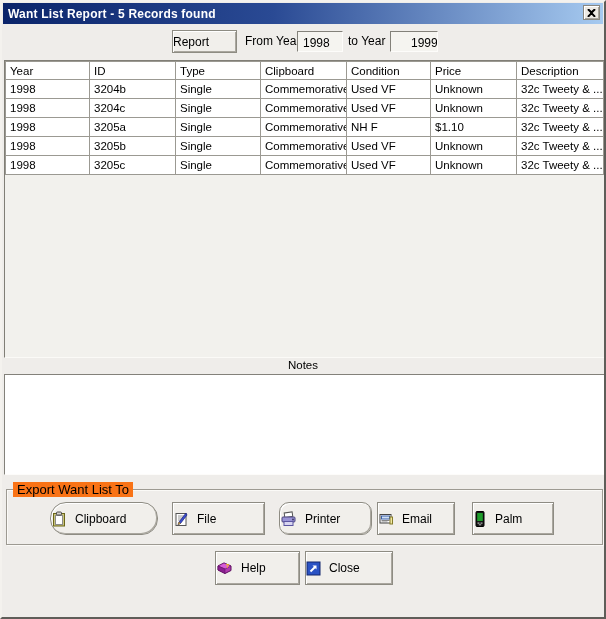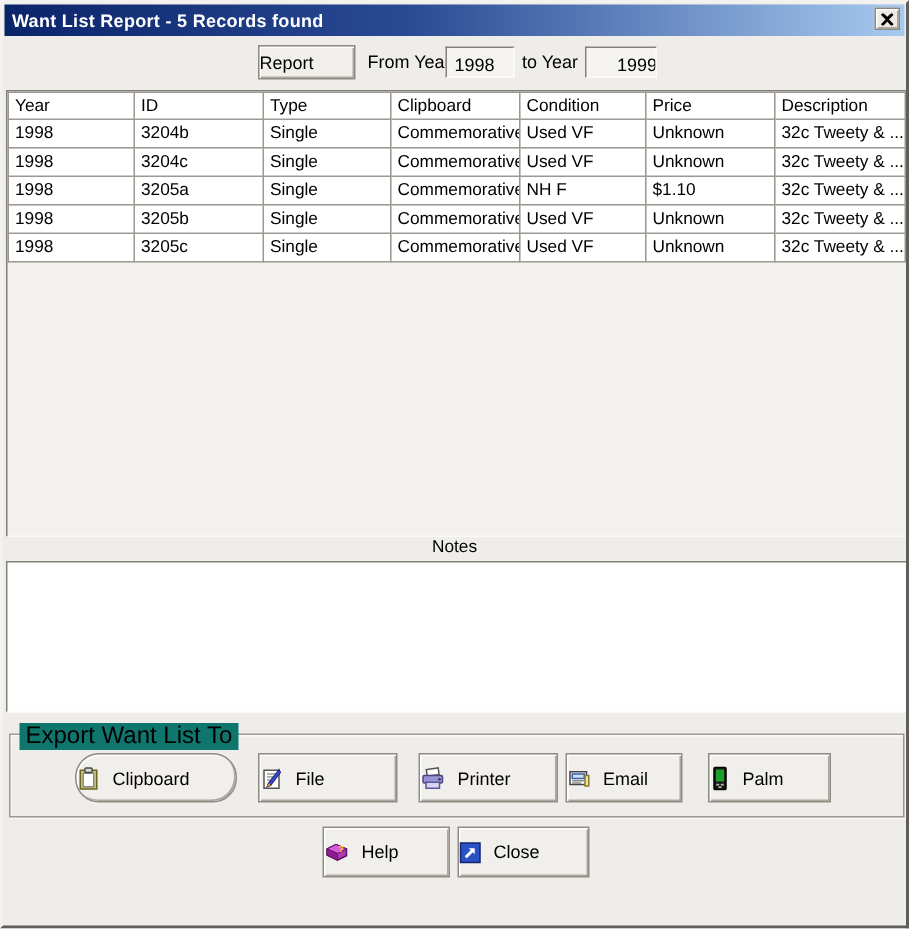--- a/index.html
+++ b/index.html
@@ -81,22 +81,22 @@
     font-family:"Liberation Sans", sans-serif; font-size:12px;
   }
 
   .groupbox {
     position:absolute; left:4px; top:487px; width:597px; height:56px;
     border:1px solid #9d9a92;
     box-shadow: inset 1px 1px 0 #fbfaf7, 1px 1px 0 #fbfaf7;
   }
   .groupbox-label {
     position:absolute; left:6px; top:-8px;
-    background:#0f766e; padding:0 4px;
-    font-size:16px;
+    background:#f97316; padding:0 4px;
+    font-size:13px;
   }
 
   .icon { display:inline-flex; flex:none; }
 </style>
 </head>
 <body>
 
 <div class="window">
 
   <div class="titlebar">
@@ -217,21 +217,21 @@
         <line x1="5" y1="5" x2="11" y2="5" stroke="#9a9a9a"></line>
         <line x1="5" y1="7" x2="11" y2="7" stroke="#9a9a9a"></line>
         <line x1="5" y1="9" x2="9" y2="9" stroke="#9a9a9a"></line>
         <path d="M13 2 L6 11 L5 13.5 L7.5 12.5 L14 4 Z" fill="#3a4ccf" stroke="#1a237a" stroke-width="0.7"></path>
         <path d="M5 13.5 L6 11 L7.5 12.5 Z" fill="#f0c060" stroke="#7a5a10" stroke-width="0.5"></path>
       </svg>
     </span>
     <span>File</span>
   </button>
 
-  <button class="btn" style="left:277px; top:500px; width:93px; height:33px;">
+  <button class="btn" style="left:277px; top:500px; width:93px; height:33px;border-radius:10px;">
     <span class="icon">
       <svg width="17" height="16" viewBox="0 0 17 16">
         <rect x="4.5" y="1.5" width="8" height="4.5" fill="#ffffff" stroke="#555555" transform="rotate(-8 8 4)"></rect>
         <rect x="2" y="6" width="13" height="5" rx="1" fill="#9a94d6" stroke="#4c4680"></rect>
         <rect x="4" y="10.5" width="9" height="4" fill="#d8d5f0" stroke="#5b55a0"></rect>
         <circle cx="13" cy="8.5" r="0.9" fill="#3b355f"></circle>
       </svg>
     </span>
     <span>Printer</span>
   </button>

